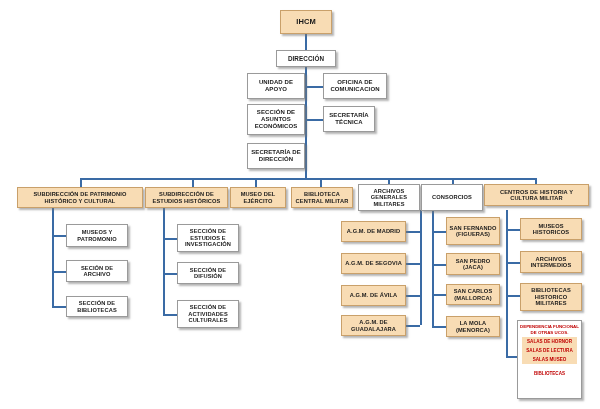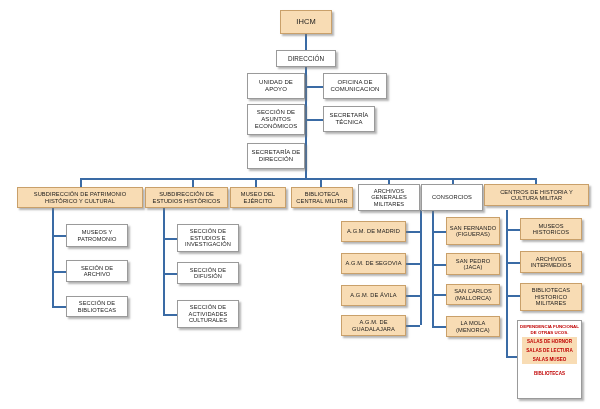--- a/index.html
+++ b/index.html
@@ -20,21 +20,21 @@
   .node{
     position:absolute;
     box-sizing:border-box;
     display:flex;
     align-items:center;
     justify-content:center;
     text-align:center;
     border:1px solid #9a9a9a;
     background:#ffffff;
     color:#1a1a1a;
-    font-weight:normal;
+    font-weight:bold;
     letter-spacing:.1px;
     line-height:1.12;
     padding:1px 2px;
     box-shadow:1.5px 1.5px 1.8px rgba(120,120,120,.55);
     z-index:3;
   }
   .node.tan{
     background:#f8dcb4;
     border:1px solid #c9a06a;
   }

